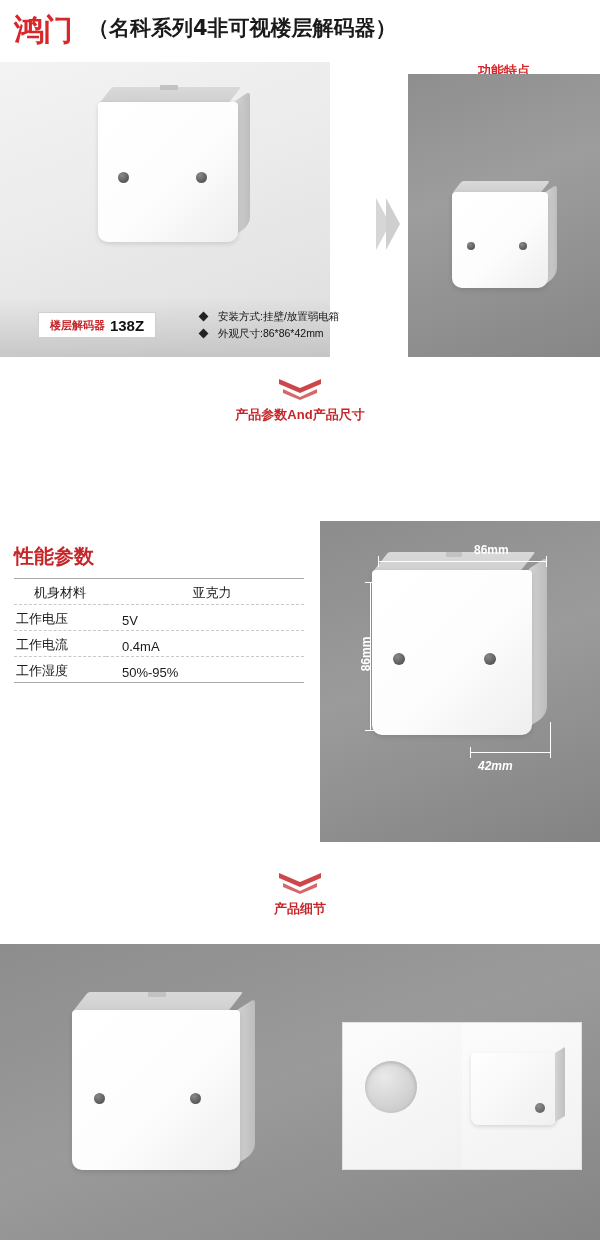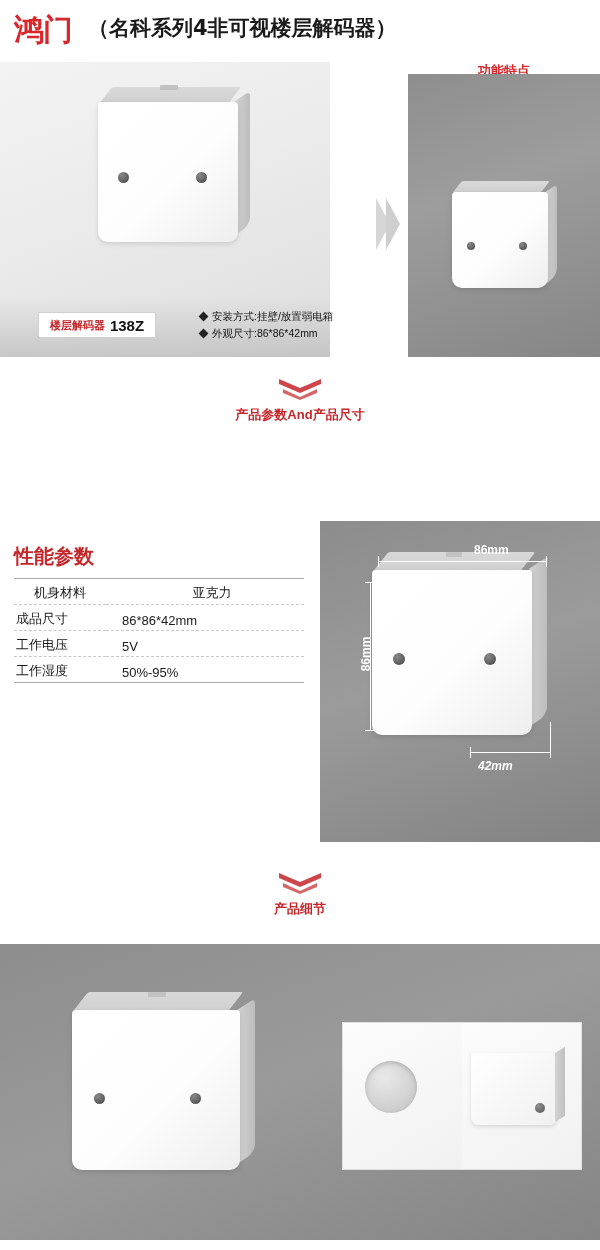--- a/index.html
+++ b/index.html
@@ -129,21 +129,21 @@
     display: flex; align-items: center; justify-content: center;
     gap: 5px;
   }
   .chip .chip-label { font-size: 11px; color: #c5262a; font-weight: bold; }
   .chip .chip-model { font-size: 15px; color: #111111; font-weight: bold; }
 
   .bullets {
     position: absolute; left: 200px; top: 310px;
     width: 200px;
   }
-  .bullets .b-row { display: flex; align-items: flex-start; gap: 5px; margin-bottom: 4px; }
+  .bullets .b-row { display: flex; align-items: flex-start; gap: 11px; margin-bottom: 4px; }
   .bullets .dia {
     width: 7px; height: 7px; margin-top: 3px;
     background: #222; transform: rotate(45deg); flex: 0 0 auto;
   }
   .bullets .b-text { font-size: 10.5px; color: #111; line-height: 1.25; }
 
   
   .chev-block { position: absolute; left: 0; width: 600px; text-align: center; }
   .chev {
     display: block; margin: 0 auto;
@@ -315,26 +315,26 @@
 
 <div class="params-heading">性能参数</div>
 
 <table class="param-table">
   <tbody>
       <tr>
     <td class="k">机身材料</td>
     <td class="v">亚克力</td>
   </tr>
   <tr>
-    <td class="k">成品尺寸</td>
-    <td class="v">86*86*42mm</td>
+    <td class="k">工作电压</td>
+    <td class="v">5V</td>
   </tr>
   <tr>
-    <td class="k">工作电压</td>
-    <td class="v">5V</td>
+    <td class="k">工作电流</td>
+    <td class="v">0.4mA</td>
   </tr>
   <tr>
     <td class="k">工作湿度</td>
     <td class="v">50%-95%</td>
   </tr>
 </tbody>
   </table>
 
 <div class="dim-panel"></div>
 

